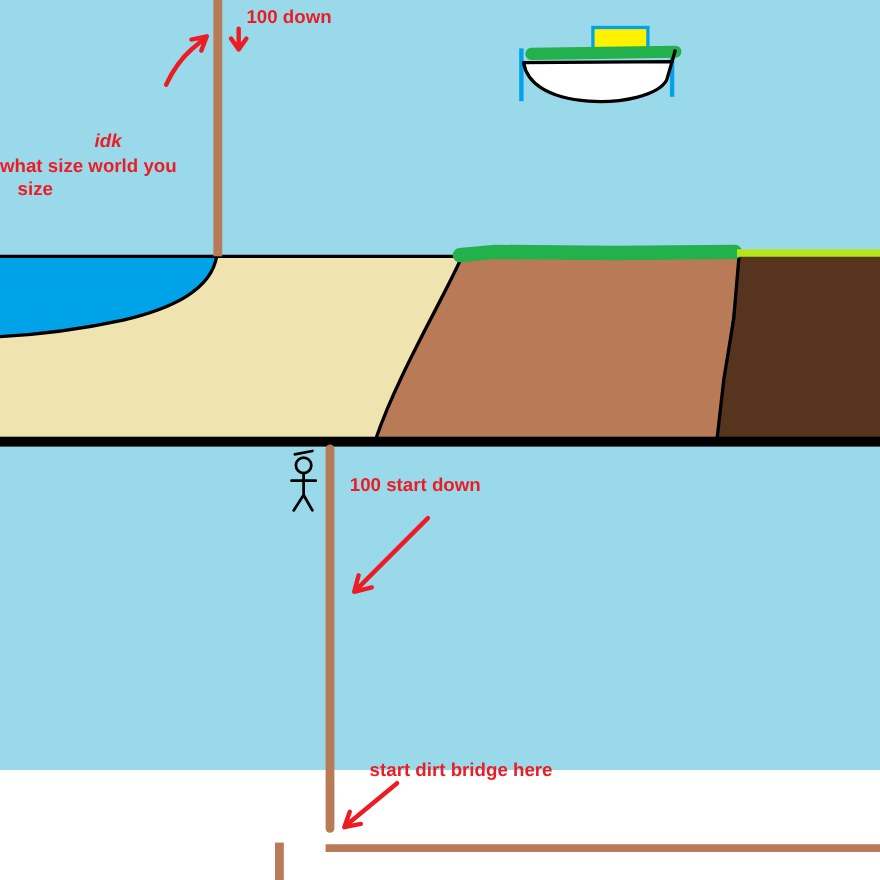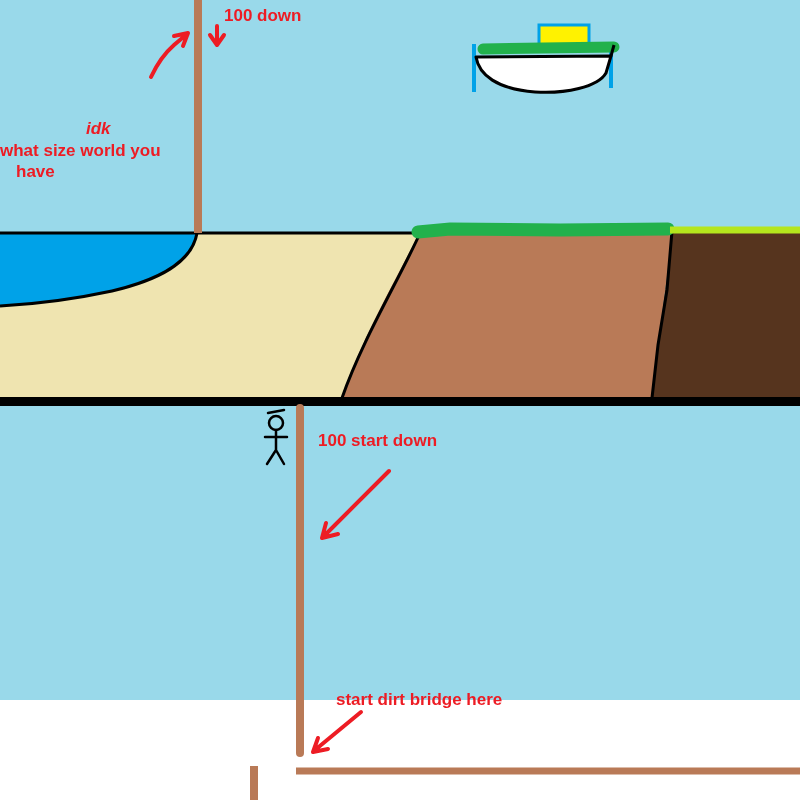--- a/index.html
+++ b/index.html
@@ -81,19 +81,19 @@
       <path class="s-red" d="M 151,77 C 158,62 166,52 174,45 L 187,34 M 174,36 L 188,33 L 183,46"></path>
       <path class="s-red" d="M 389,471 L 324,536 M 338,534 L 322,538 L 326,523"></path>
       <path class="s-red" d="M 361,712 L 315,750 M 328,749 L 313,752 L 318,738"></path>
     </g>
   </svg>
 
   <div class="label" style="left:224px; top:6px;">100 down</div>
 
   <div class="label" style="left:86px; top:119px;font-style:italic;">idk</div>
   <div class="label" style="left:0; top:141px;">what size world you</div>
-  <div class="label" style="left:16px; top:162px;">have</div>
+  <div class="label" style="left:16px; top:162px;">size</div>
 
   <div class="label" style="left:318px; top:431px;">100 start down</div>
 
   <div class="label" style="left:336px; top:690px;">start dirt bridge here</div>
 
 </div>
 
 </body></html>

